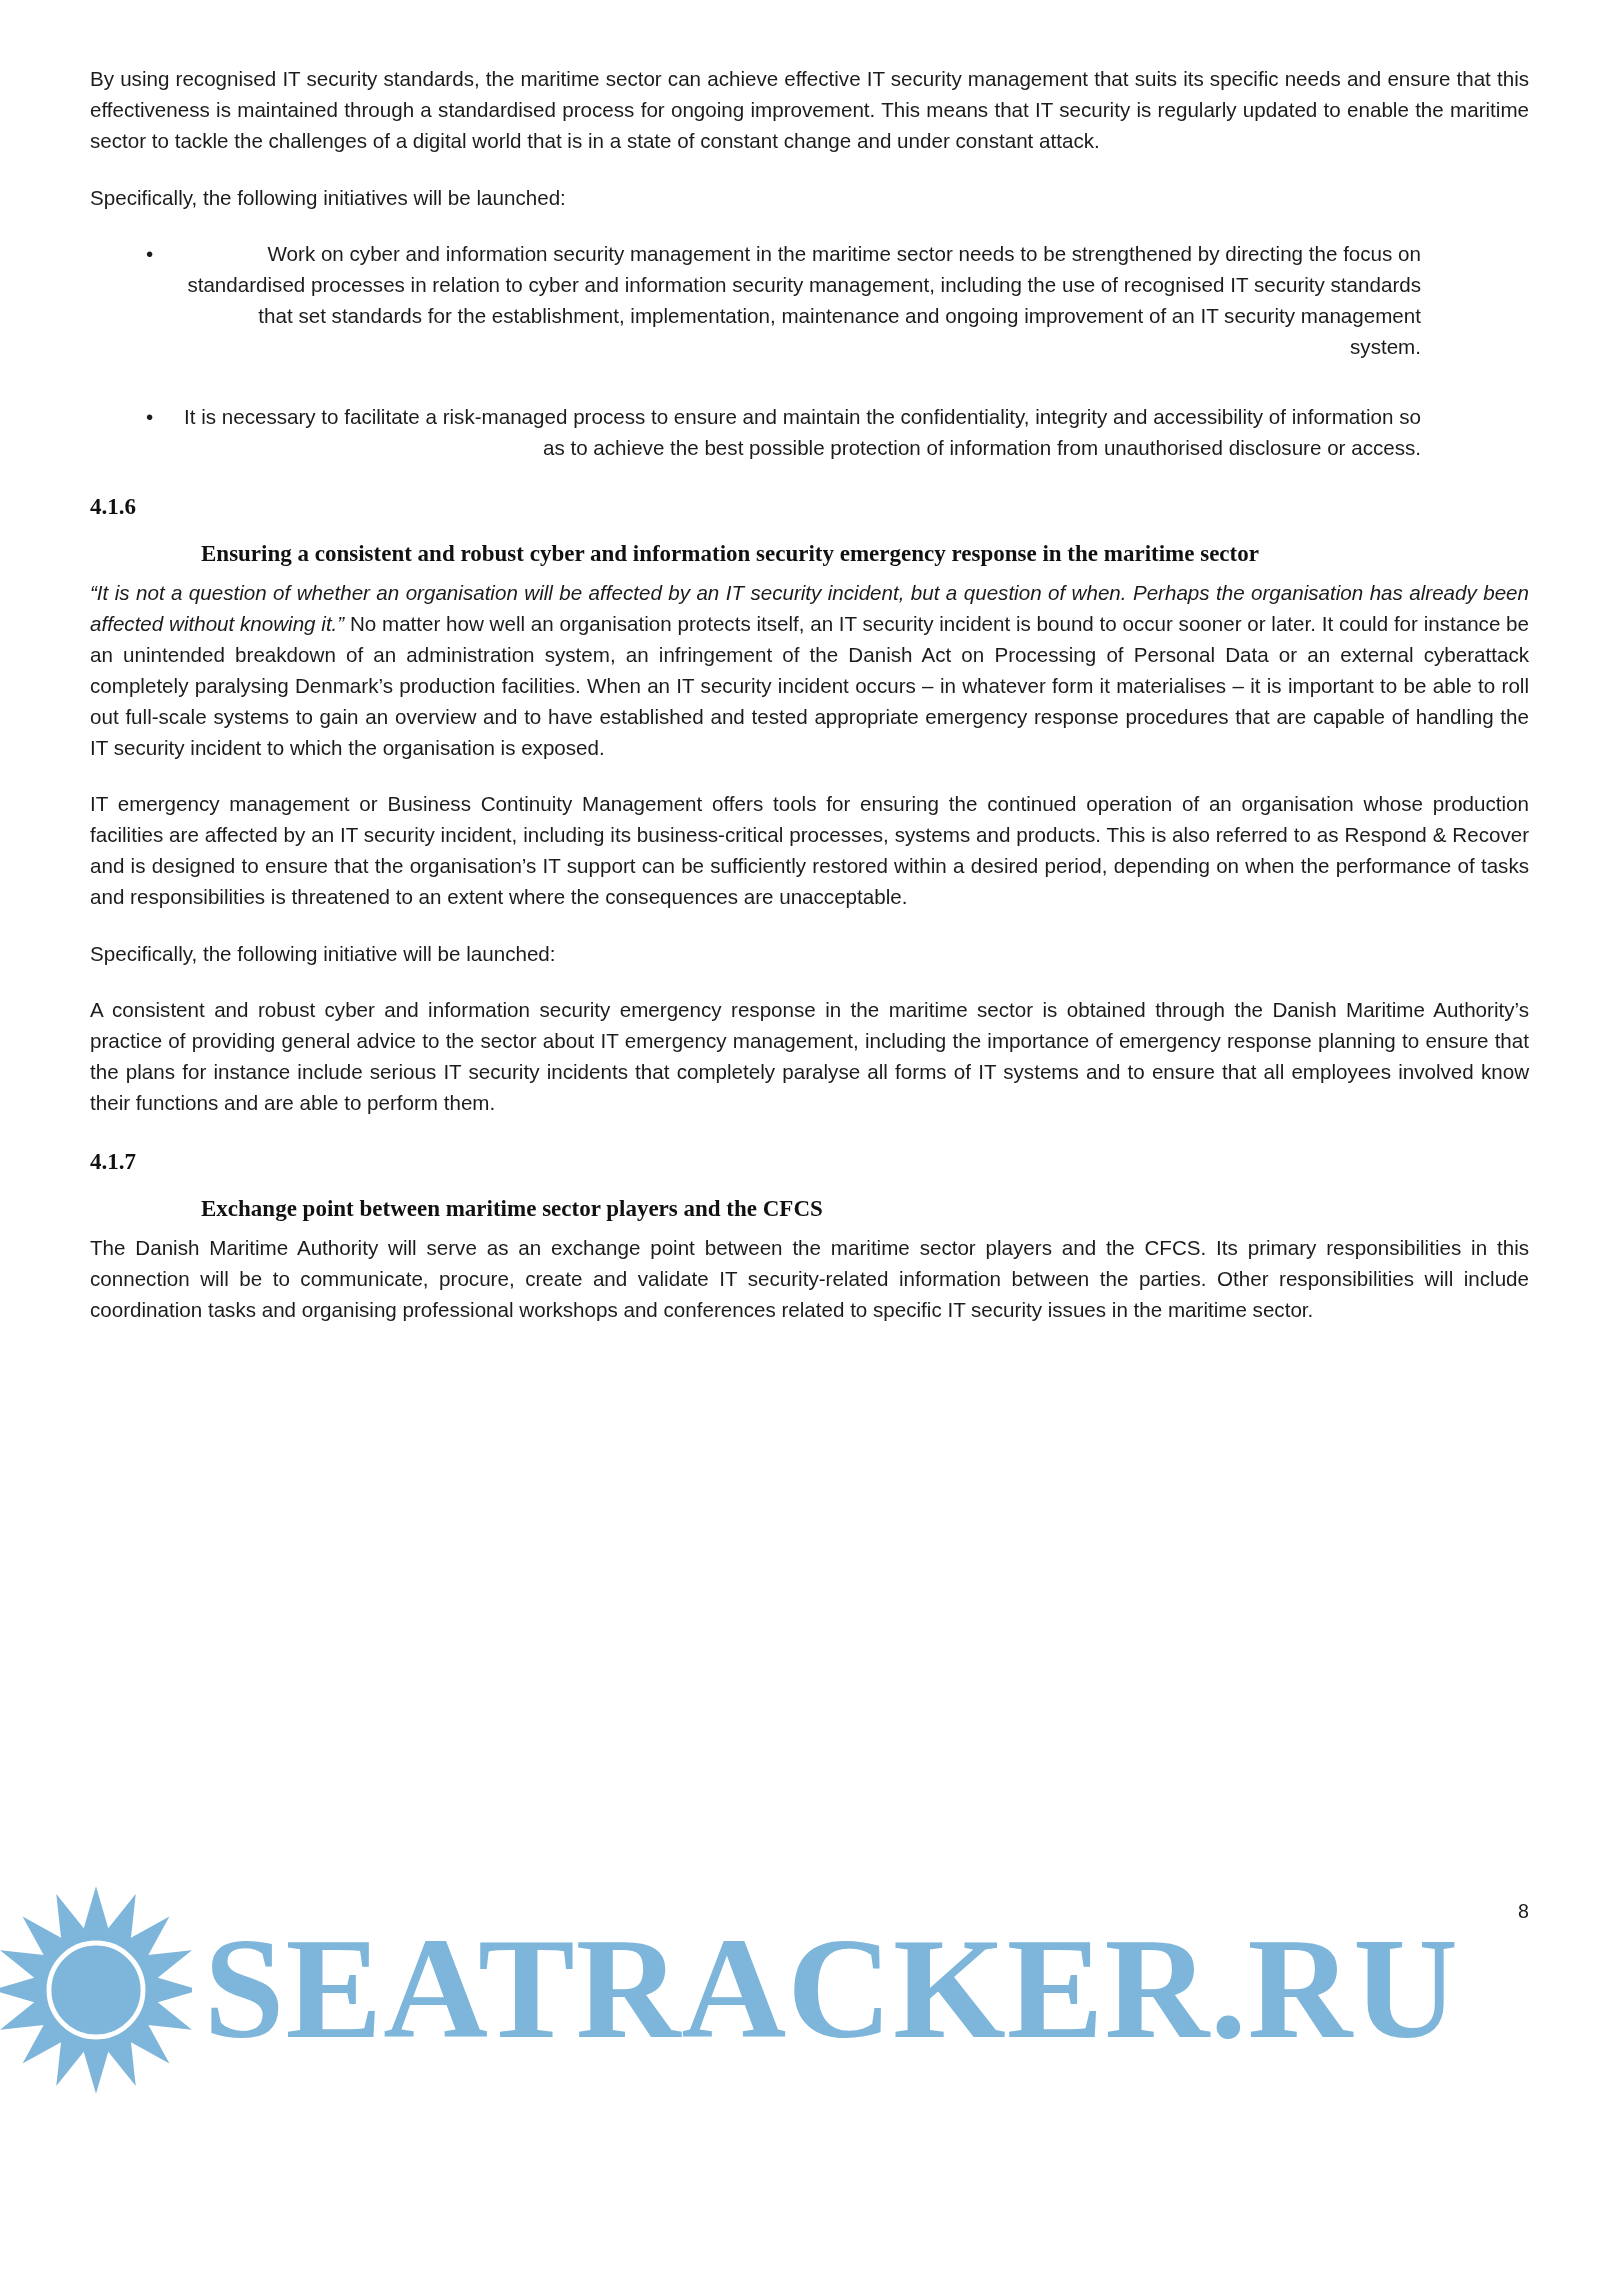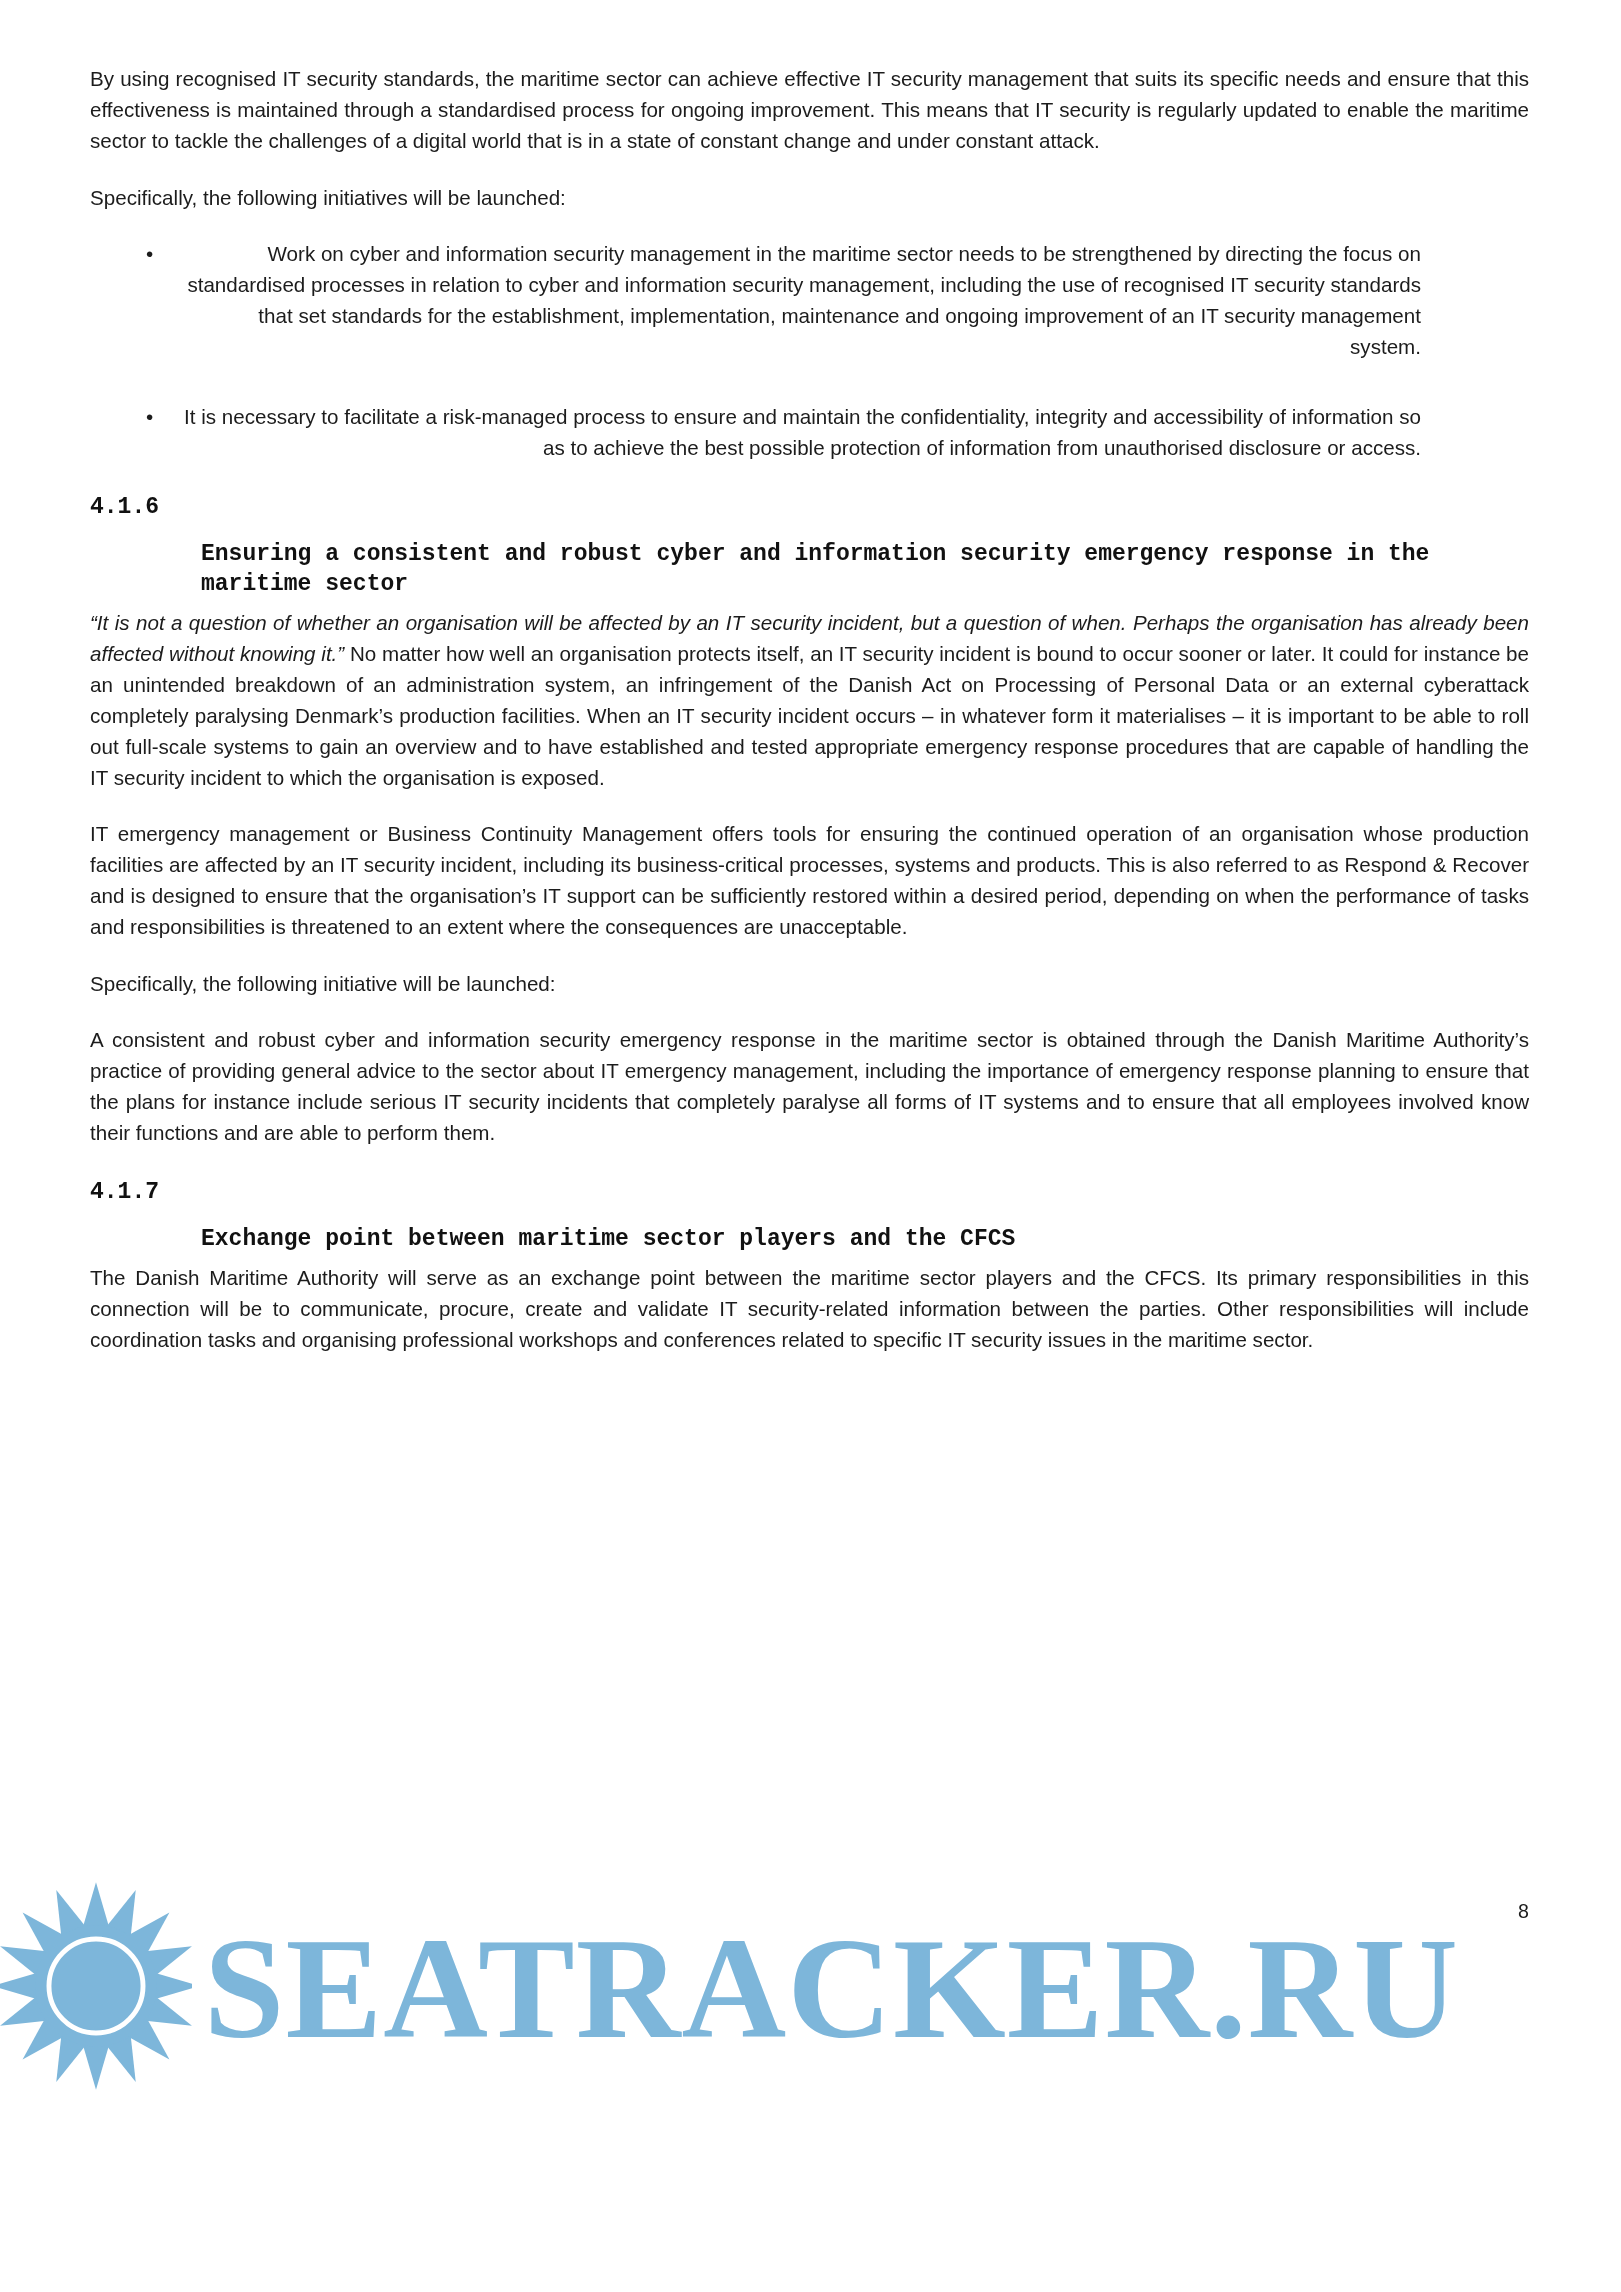--- a/index.html
+++ b/index.html
@@ -8,29 +8,29 @@
     font-family: "Liberation Sans", sans-serif; color: #1c1c1c;
   }
   .content { position: absolute; top: 63px; left: 90px; width: 1439px; }
   p.para { font-size: 20.6px; line-height: 31px; text-align: justify; margin: 0 0 25.5px 0; }
   .bullets { margin: 0; }
   .bullet { display: flex; margin: 0 0 25.5px 56px; }
   .bullet.spaced { margin-top: 39px; }
   .bullet .dot { flex: 0 0 37px; font-size: 20.6px; line-height: 31px; }
   .bullet .btext { flex: 1; font-size: 20.6px; line-height: 31px; text-align: right; padding-right: 108px; }
   h2.sec {
-    display: flex; font-family: Liberation Mono, monospace; font-size: 23px;
+    display: flex; font-family: Liberation Serif, serif; font-size: 23px;
     font-weight: 700; line-height: 30px; margin: 29px 0 7.8px 0; color: #111111;
   }
   h2.sec .num { flex: 0 0 111px; }
   h2.sec .title { flex: 1; margin-top: 47px; }
   .it { font-style: italic; }
   .watermark {
     position: absolute; top: 1878px; left: 0; width: 1621px; height: 220px;
-    display: flex; align-items: flex-start;
+    display: flex; align-items: flex-end;
   }
   .wm-sun { flex: 0 0 auto; margin-left: 0; }
   .wm-text {
     white-space: nowrap; font-family: "Liberation Serif", serif; font-weight: 700;
     font-size: 145px; letter-spacing: 1px; color: #7db6da; line-height: 220px; margin-left: 11.8px;
   }
   .page-number { position: absolute; top: 1900px; right: 92px; font-size: 19.6px; color: #1c1c1c; }
 </style>
 </head>
 <body>

